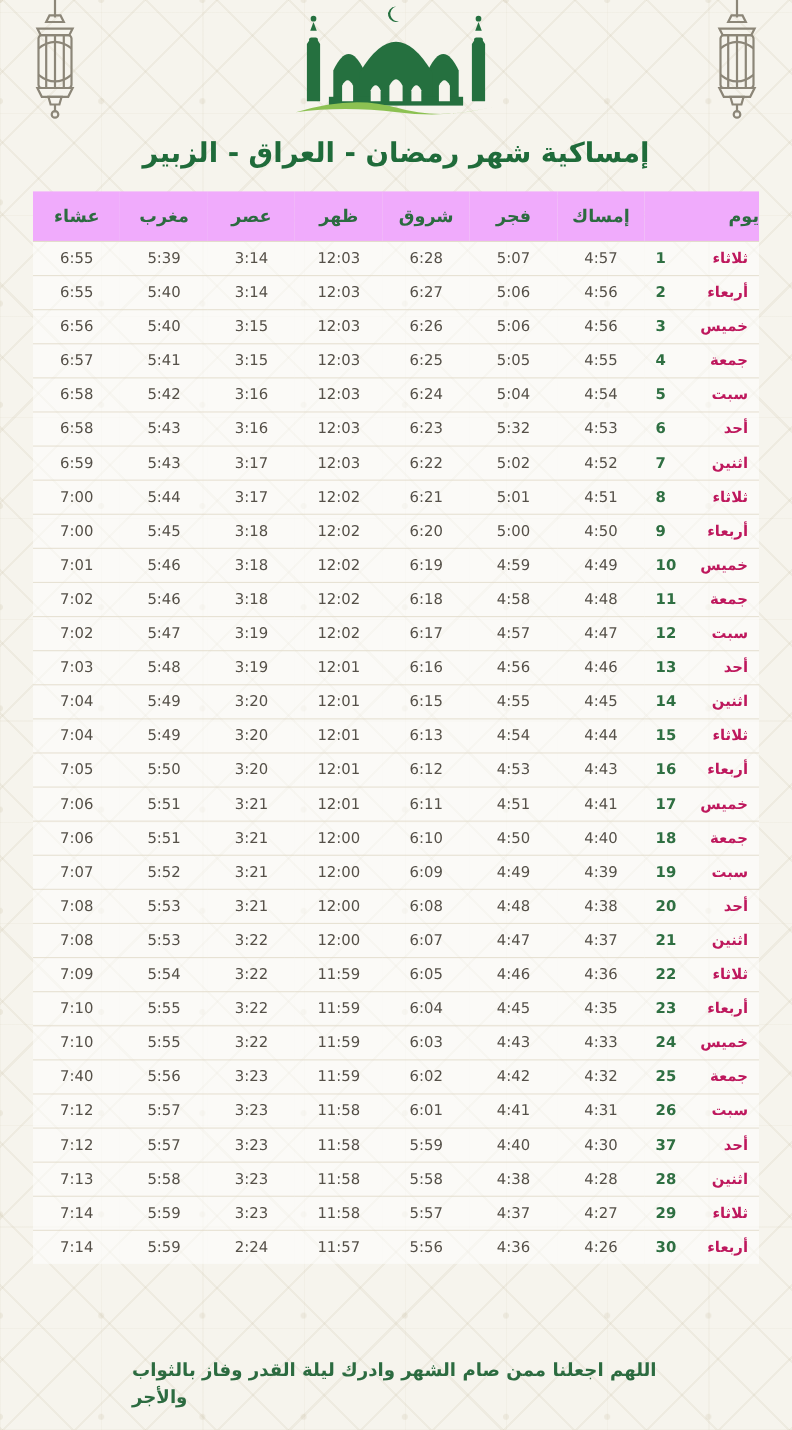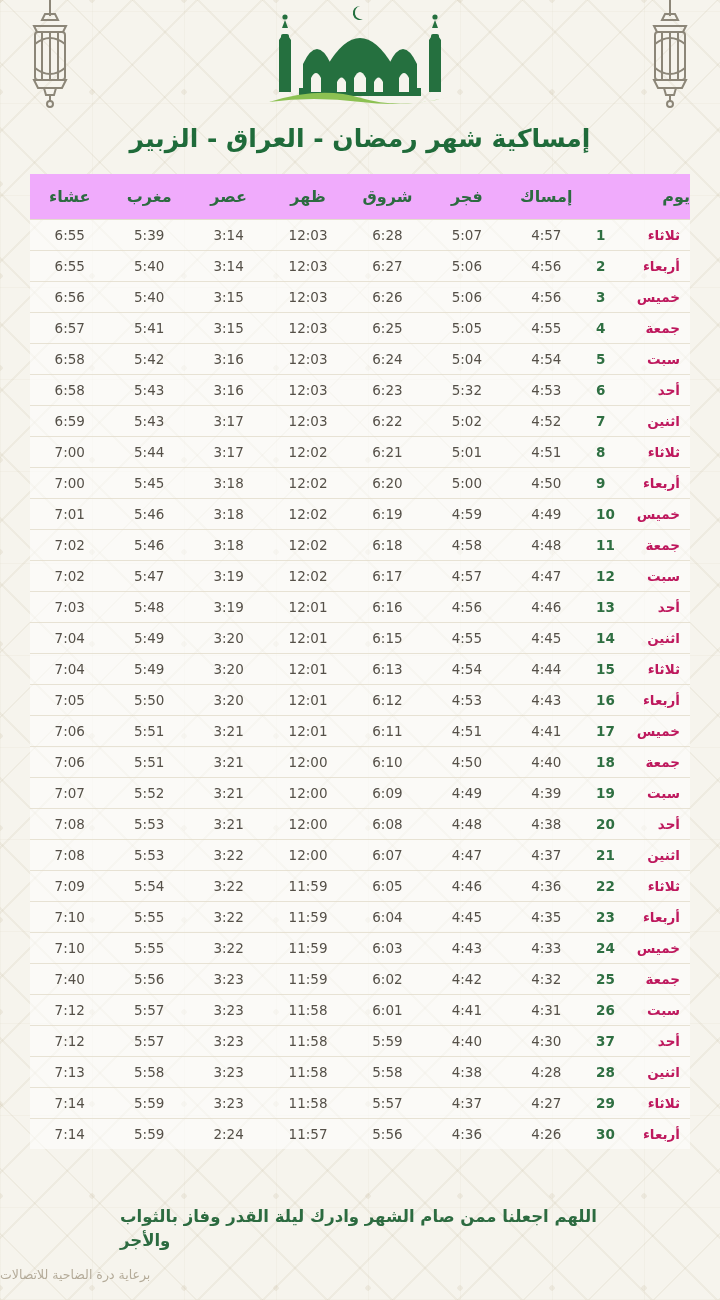--- a/index.html
+++ b/index.html
@@ -697,16 +697,15 @@
             <td>2:24</td>
             <td>5:59</td>
             <td>7:14</td>
           </tr>
         </tbody>
     </table>
   </div>
 
   <div class="footer">
     <div class="dua">اللهم اجعلنا ممن صام الشهر وادرك ليلة القدر وفاز بالثواب والأجر</div>
-    <div class="sponsor">برعاية درة الضاحية للاتصالات</div>
   </div>
 
 </div>
 
 </body></html>

